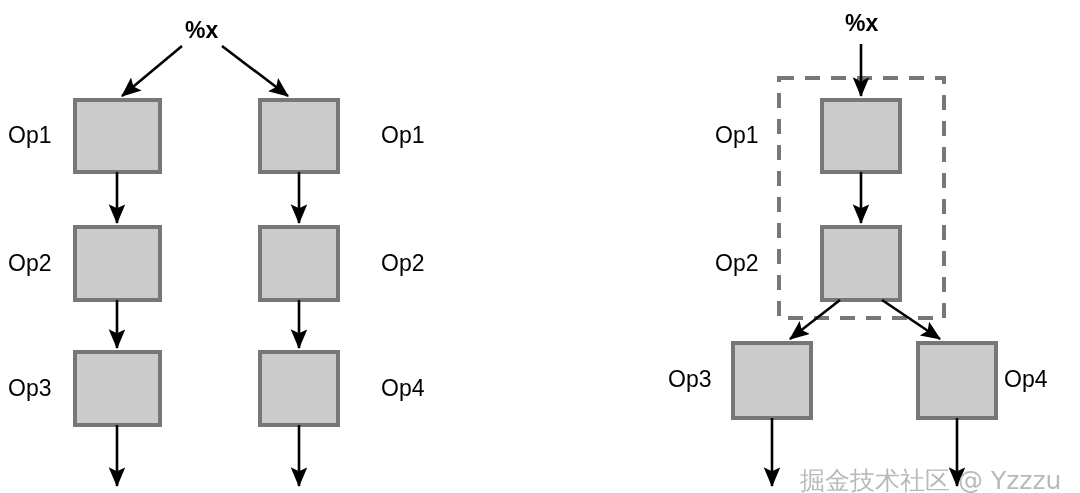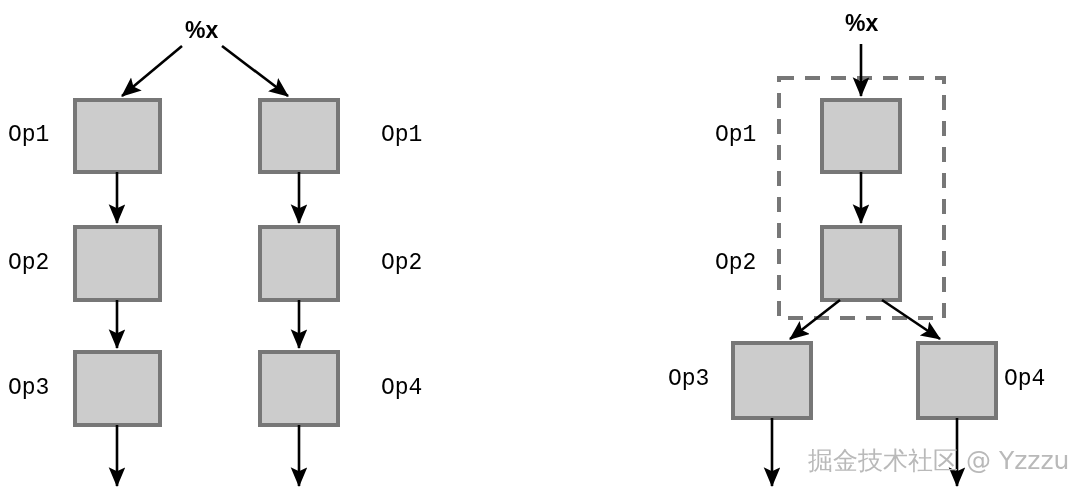--- a/index.html
+++ b/index.html
@@ -16,46 +16,45 @@
   }
   #canvas {
     position: absolute;
     left: 0;
     top: 0;
     width: 1080px;
     height: 493px;
   }
   .op-label {
     position: absolute;
-    font-family: Liberation Mono, monospace;
+    font-family: Liberation Sans, sans-serif;
     font-size: 23px;
     color: #000000;
     white-space: nowrap;
     line-height: 1;
   }
   .ssa-label {
     position: absolute;
     font-family: "Liberation Sans", sans-serif;
     font-size: 23px;
     font-weight: bold;
     color: #000000;
     white-space: nowrap;
     line-height: 1;
   }
   .watermark {
     position: absolute;
     left: 800px;
-    top: 448px;
+    top: 468px;
     font-family: "DejaVu Sans", sans-serif;
     font-size: 25px;
     color: #b9b9b9;
     white-space: nowrap;
     line-height: 1;
     user-select: none;
-    margin-left: 8px;
   }
 </style>
 </head>
 <body>
 
 <svg id="canvas" viewBox="0 0 1080 493" xmlns="http://www.w3.org/2000/svg">
   <defs>
     <marker id="arrowhead" markerWidth="9" markerHeight="9" refX="7.2" refY="3.2" orient="auto" markerUnits="strokeWidth">
       <path d="M0,0 L7.6,3.2 L0,6.4 L1.5,3.2 z" fill="#000000"></path>
     </marker>

